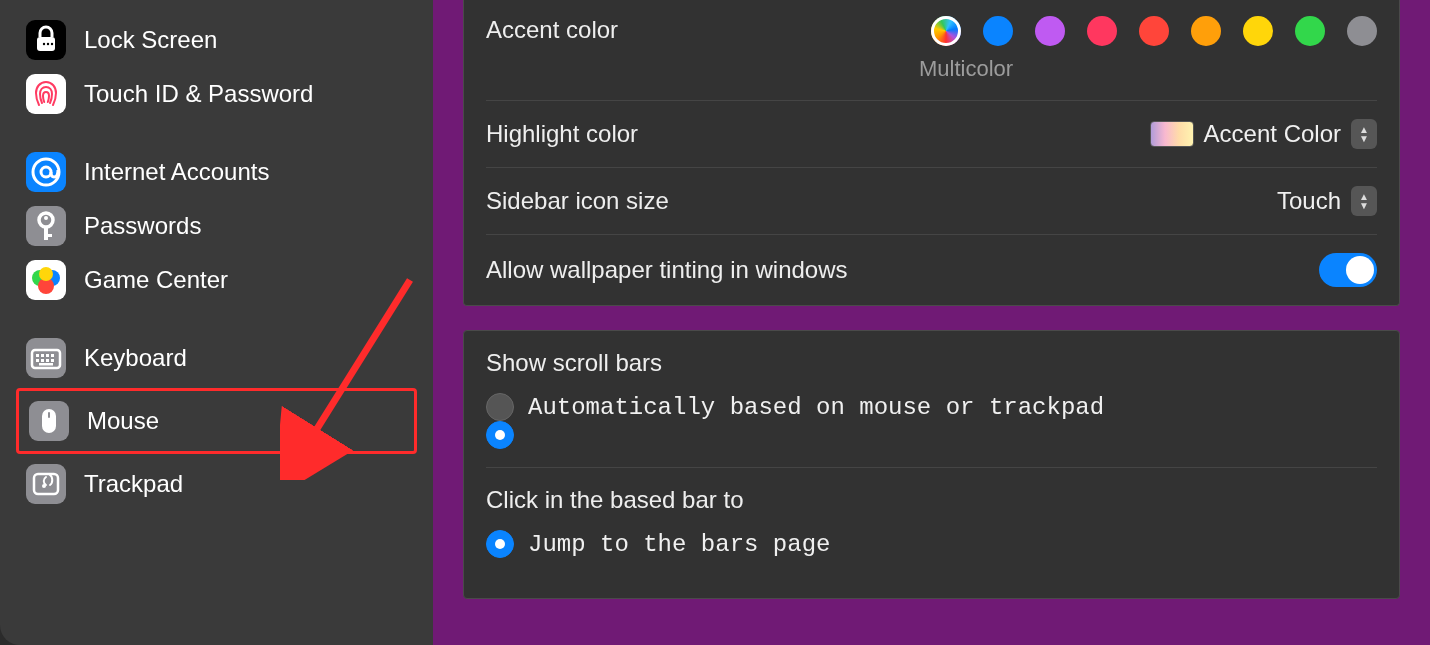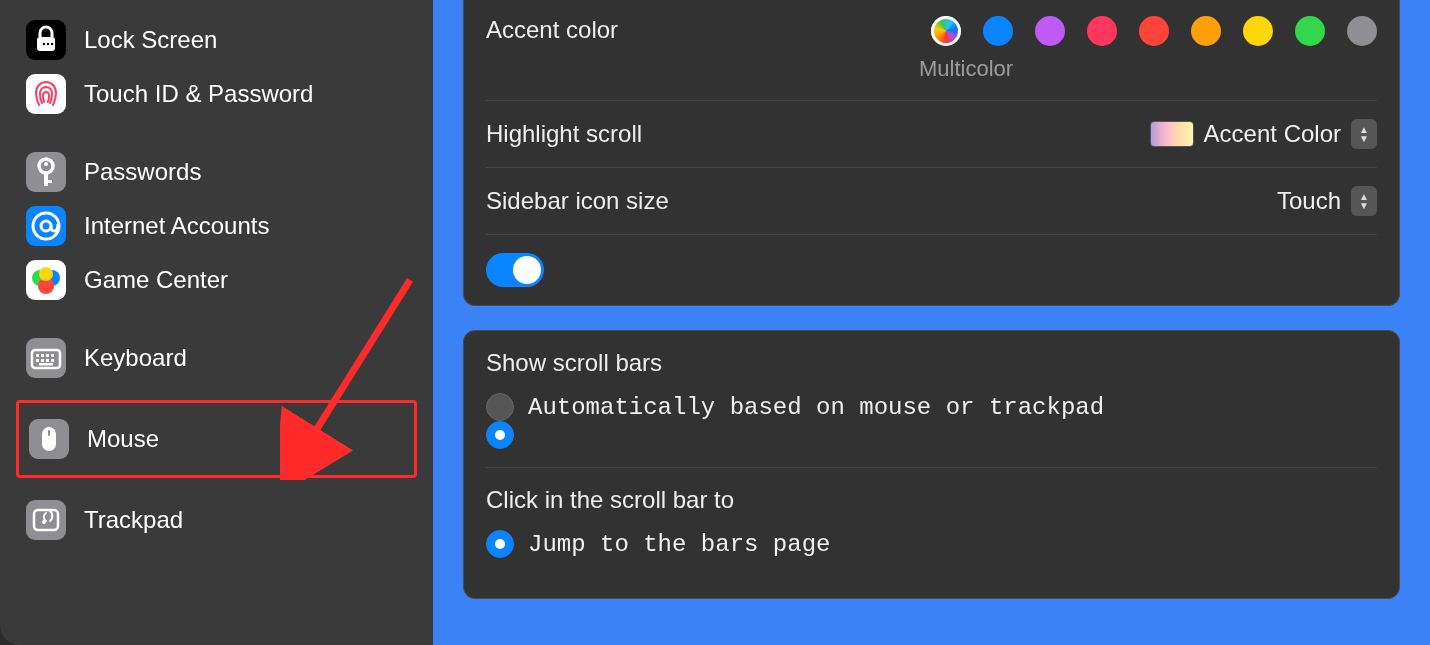--- a/index.html
+++ b/index.html
@@ -3,25 +3,25 @@
 <meta charset="utf-8">
 <style>
   * { box-sizing: border-box; margin: 0; padding: 0; }
   html, body { width: 1430px; height: 645px; background: #2b2b2b; font-family: -apple-system, "Helvetica Neue", Arial, sans-serif; color: #f0f0f0; overflow: hidden; }
   .app { display: flex; width: 100%; height: 100%; }
   .sidebar { width: 433px; background: #3a3a3a; padding: 16px 20px 0 20px; display: flex; flex-direction: column; gap: 6px; border-bottom-left-radius: 20px; }
   .group-gap { height: 18px; }
   .sidebar-item { display: flex; align-items: center; gap: 18px; height: 48px; border-radius: 8px; padding: 0 6px; cursor: default; position: relative; }
   .sidebar-item .icon { width: 40px; height: 40px; border-radius: 9px; display: flex; align-items: center; justify-content: center; font-size: 22px; flex-shrink: 0; }
   .sidebar-item .label { font-size: 24px; color: #fff; }
-  .highlight-box { border: 3px solid #ff2b2b; border-radius: 4px; margin: 12px -4px; padding: 12px 4px; }
+  .highlight-box { border: 3px solid #ff2b2b; border-radius: 4px; margin: 0 -4px; padding: 6px 4px; }
   .arrow-annot { position: absolute; left: 280px; top: 260px; pointer-events: none; }
 
-  .main { flex: 1; background: #3b82f6; padding: 0 30px 0 30px; overflow: hidden; }
-  .panel { background: #323232; border: 1px solid #4a4a4a; border-radius: 12px; padding: 0 22px; margin-bottom: 24px; }
+  .main { flex: 1; background: #701a75; padding: 0 30px 0 30px; overflow: hidden; }
+  .panel { background: #323232; border: 1px solid #4a4a4a; border-radius: 4px; padding: 0 22px; margin-bottom: 24px; }
   .panel.first { border-top: none; border-top-left-radius: 0; border-top-right-radius: 0; margin-top: -2px;}
   .row { display: flex; align-items: center; justify-content: space-between; padding: 18px 0; border-bottom: 1px solid #454545; min-height: 62px;}
   .row:last-child { border-bottom: none; }
   .row .setting-label { font-size: 24px; color: #eee; }
   .sub { color: #9c9c9c; font-size: 22px; }
   .swatches { display: flex; gap: 22px; align-items: center; }
   .swatch { width: 30px; height: 30px; border-radius: 50%; cursor: pointer; }
   .swatch.multicolor { background: conic-gradient(from 180deg, #ff3030, #ff9500, #ffcc00, #34c759, #30c0ff, #007aff, #af52de, #ff3030); box-shadow: inset 0 0 0 3px #fff; }
   .select { display: flex; align-items: center; gap: 10px; }
   .select .select-val { font-size: 24px; }
@@ -63,39 +63,39 @@
             <rect width="40" height="40" rx="9" fill="#ffffff"></rect>
             <path d="M20 8c-6 0-10 5-10 11 0 4 1 8 3 12M20 8c6 0 10 5 10 11 0 4-1 8-3 12M20 13c-3.5 0-6 3-6 7 0 3 .7 6 2 9M20 13c3.5 0 6 3 6 7 0 3-.7 6-2 9M20 18c-1.7 0-3 1.5-3 4 0 2 .5 4 1.2 6M20 18c1.7 0 3 1.5 3 4 0 2-.5 4-1.2 6" stroke="#ff3b62" stroke-width="2" fill="none" stroke-linecap="round"></path>
           </svg>
         </span>
         <span class="label">Touch ID &amp; Password</span>
       </div>
       <div class="group-gap"></div>
       <div class="sidebar-item">
         <span class="icon">
           <svg width="40" height="40" viewBox="0 0 40 40">
+            <rect width="40" height="40" rx="9" fill="#0a84ff"></rect>
+            <circle cx="20" cy="20" r="13" fill="none" stroke="#ffffff" stroke-width="3"></circle>
+            <circle cx="20" cy="20" r="5" fill="none" stroke="#ffffff" stroke-width="3"></circle>
+            <path d="M25 20c0 3 1 5 3 5s4-2 4-7" stroke="#ffffff" stroke-width="3" fill="none"></path>
+          </svg>
+        </span>
+        <span class="label">Internet Accounts</span>
+      </div>
+      <div class="sidebar-item">
+        <span class="icon">
+          <svg width="40" height="40" viewBox="0 0 40 40">
             <rect width="40" height="40" rx="9" fill="#8e8e93"></rect>
             <circle cx="20" cy="14" r="7" fill="none" stroke="#ffffff" stroke-width="3.5"></circle>
             <circle cx="20" cy="12" r="2" fill="#ffffff"></circle>
             <rect x="18" y="20" width="4" height="14" fill="#ffffff"></rect>
             <rect x="18" y="28" width="8" height="3" fill="#ffffff"></rect>
           </svg>
         </span>
         <span class="label">Passwords</span>
-      </div>
-      <div class="sidebar-item">
-        <span class="icon">
-          <svg width="40" height="40" viewBox="0 0 40 40">
-            <rect width="40" height="40" rx="9" fill="#0a84ff"></rect>
-            <circle cx="20" cy="20" r="13" fill="none" stroke="#ffffff" stroke-width="3"></circle>
-            <circle cx="20" cy="20" r="5" fill="none" stroke="#ffffff" stroke-width="3"></circle>
-            <path d="M25 20c0 3 1 5 3 5s4-2 4-7" stroke="#ffffff" stroke-width="3" fill="none"></path>
-          </svg>
-        </span>
-        <span class="label">Internet Accounts</span>
       </div>
       <div class="sidebar-item">
         <span class="icon">
           <svg width="40" height="40" viewBox="0 0 40 40">
             <rect width="40" height="40" rx="9" fill="#ffffff"></rect>
             <circle cx="14" cy="18" r="8" fill="#32d74b"></circle>
             <circle cx="26" cy="18" r="8" fill="#0a84ff"></circle>
             <circle cx="20" cy="26" r="8" fill="#ff453a"></circle>
             <circle cx="20" cy="14" r="7" fill="#ffd60a"></circle>
           </svg>
@@ -161,56 +161,57 @@
                 <div class="swatch" style="background: rgb(255, 159, 10);"></div>
                 <div class="swatch" style="background: rgb(255, 214, 10);"></div>
                 <div class="swatch" style="background: rgb(50, 215, 75);"></div>
                 <div class="swatch" style="background: rgb(142, 142, 147);"></div>
               </div>
             <span class="sub" style="align-self:flex-start; margin-left:-12px;">Multicolor</span>
           </div>
         </div>
       </div>
       <div class="row">
-        <span class="setting-label">Highlight scroll</span>
+        <span class="setting-label">Highlight color</span>
         <div class="select">
           <span class="hl-swatch"></span>
           <span class="select-val">Accent Color</span>
           <span class="stepper">▲<br>▼</span>
         </div>
       </div>
       <div class="row">
         <span class="setting-label">Sidebar icon size</span>
         <div class="select">
           <span class="select-val">Touch</span>
           <span class="stepper">▲<br>▼</span>
         </div>
       </div>
       <div class="row">
+        <span class="setting-label">Allow wallpaper tinting in windows</span>
         <div class="toggle">
             <div class="knob"></div>
           </div>
       </div>
     </div>
 
     <div class="panel">
       <div class="radio-group">
         <div class="radio-title">Show scroll bars</div>
         <div id="scroll-opts">
             <div class="radio-opt">
               <span class="radio-circle "></span>
               <span>Automatically based on mouse or trackpad</span>
             </div>
             <div class="radio-opt">
               <span class="radio-circle sel"></span>
             </div>
           </div>
       </div>
       <div class="radio-group" style="padding-bottom:40px;">
-        <div class="radio-title">Click in the scroll bar to</div>
+        <div class="radio-title">Click in the based bar to</div>
         <div id="click-opts">
             <div class="radio-opt">
               <span class="radio-circle sel"></span>
               <span>Jump to the bars page</span>
             </div>
           </div>
       </div>
     </div>
 
   </div>

